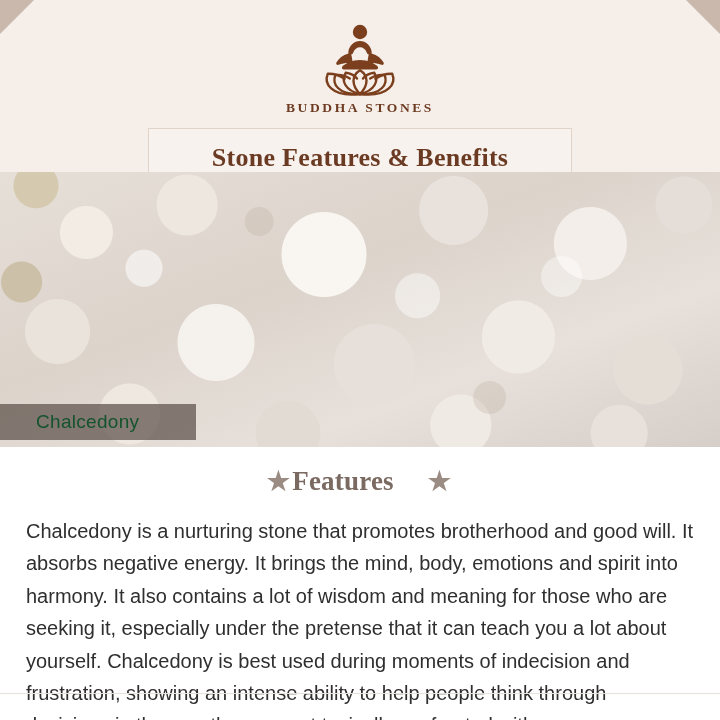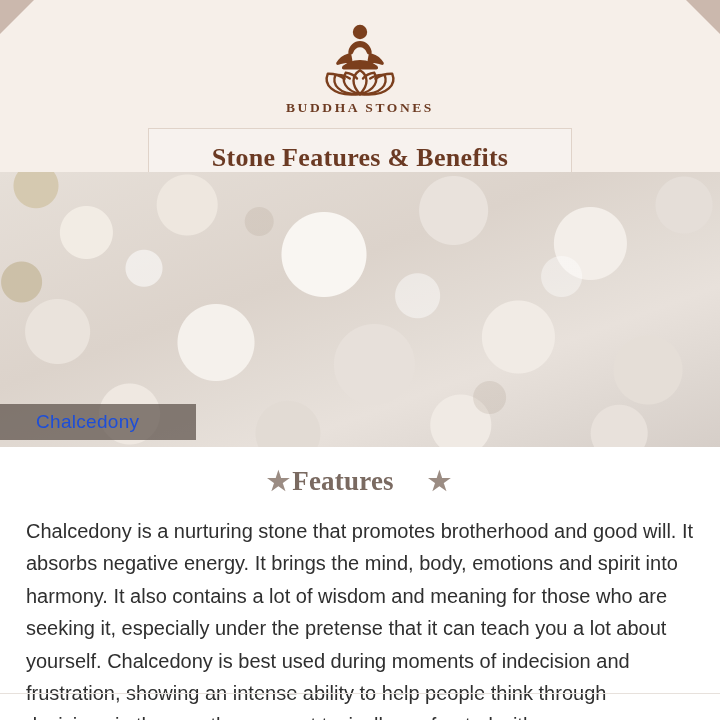--- a/index.html
+++ b/index.html
@@ -136,21 +136,21 @@
     height: 36px;
     min-width: 196px;
     background: rgba(92, 80, 73, 0.72);
     display: flex;
     align-items: center;
     padding-left: 36px;
     padding-right: 26px;
     box-sizing: border-box;
   }
   .name-tab .stone-name {
-    color: #1d4ed8;
+    color: #14532d;
     font-size: 19px;
     letter-spacing: 0.3px;
   }
 
   
   .body-section {
     position: absolute;
     top: 447px; left: 0;
     width: 720px;
     height: 273px;

